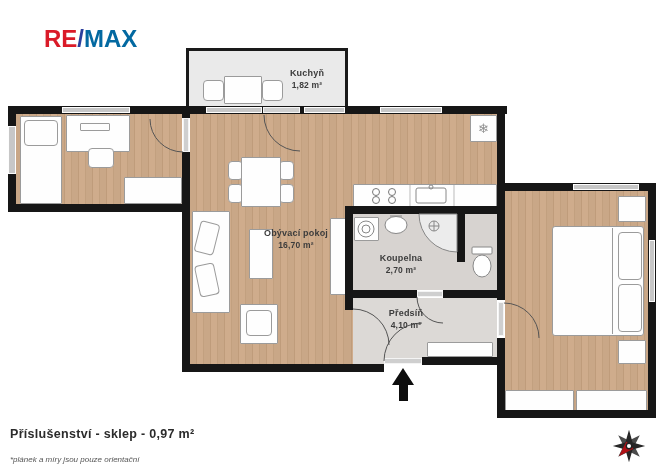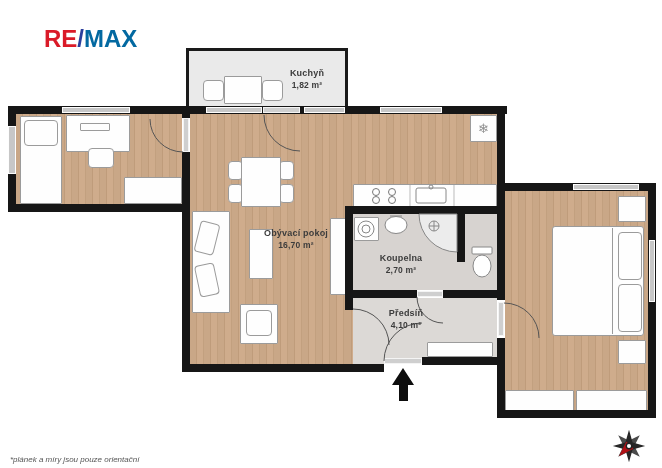--- a/index.html
+++ b/index.html
@@ -175,15 +175,16 @@
   </div>
   <div class="abs room-label" style="left:371px;top:253px;width:60px;">
     <div>Koupelna</div>
     <div class="area">2,70 m²</div>
   </div>
   <div class="abs room-label" style="left:376px;top:308px;width:60px;">
     <div>Předsíň</div>
     <div class="area">4,10 m²</div>
   </div>
 
+  <div class="abs footer-main" style="left:10px;top:427px;">Příslušenství - sklep - 0,97 m²</div>
   <div class="abs footer-note" style="left:10px;top:455px;">*plánek a míry jsou pouze orientační</div>
 
 </div>
 
 </body></html>

